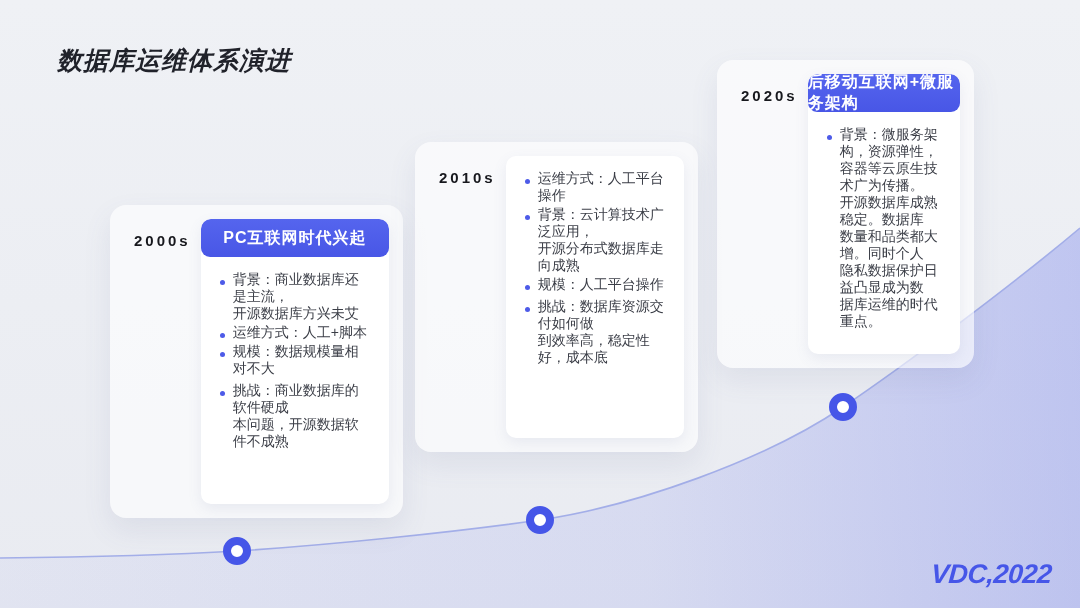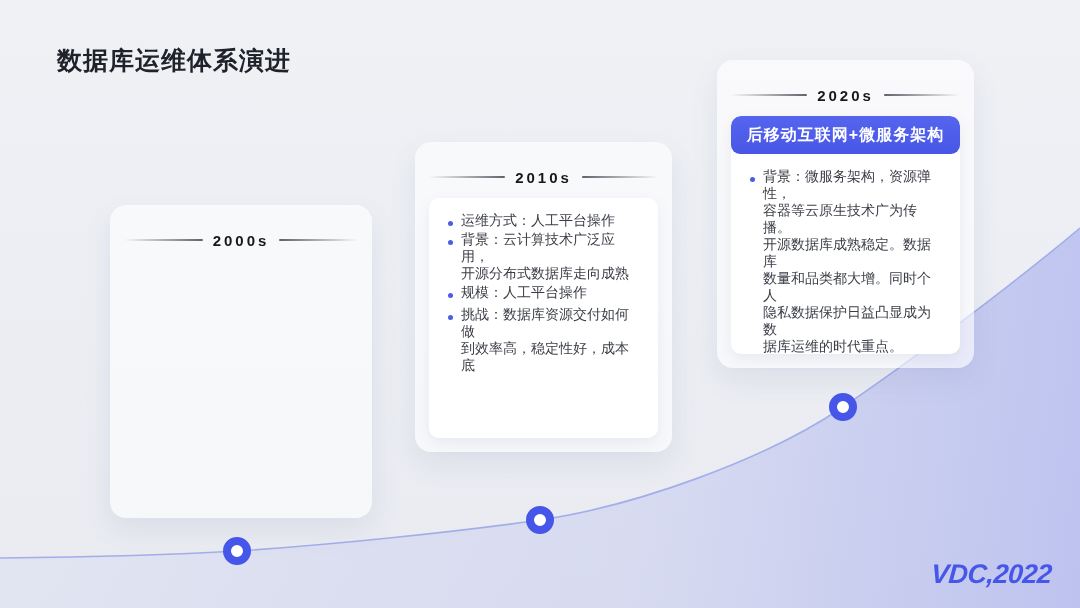--- a/index.html
+++ b/index.html
@@ -6,32 +6,32 @@
   body{
     width:1080px;height:608px;position:relative;overflow:hidden;
     font-family:"Liberation Sans",sans-serif;
     background:linear-gradient(180deg,#eff1f5 0%,#e9ebf1 100%);
   }
   
   .curve-layer{position:absolute;inset:0;z-index:0;}
   
   .slide-title{
     position:absolute;left:57px;top:44px;z-index:2;
-    font-size:25px;font-weight:800;color:#20222a;letter-spacing:1px;
+    font-size:25px;font-weight:800;color:#20222a;letter-spacing:1px;font-style:italic;
   }
   
   .card{
     position:absolute;z-index:1;
     background:rgba(255,255,255,0.62);
     border-radius:16px;
     box-shadow:0 12px 28px rgba(90,100,150,0.10);
-    padding:14px;display:flex;flex-direction:column;box-sizing:border-box;
+    padding:14px;display:flex;box-sizing:border-box;
   }
-  .card1{left:110px;top:205px;width:262px;height:313px;}
-  .card2{left:415px;top:142px;width:257px;height:310px;}
+  .card1{left:110px;top:205px;width:293px;height:313px;}
+  .card2{left:415px;top:142px;width:283px;height:310px;}
   .card3{left:717px;top:60px;width:257px;height:308px;}
   .era-row{
     height:42px;flex:0 0 42px;display:flex;align-items:center;justify-content:center;gap:10px;
   }
   .era-label{
     font-size:15px;font-weight:800;color:#17181d;letter-spacing:3px;white-space:nowrap;
   }
   .era-line{flex:1;height:2px;border-radius:1px;}
   .era-line.left{background:linear-gradient(90deg,rgba(58,61,72,0),rgba(58,61,72,0.8));}
   .era-line.right{background:linear-gradient(270deg,rgba(58,61,72,0),rgba(58,61,72,0.8));}
@@ -88,20 +88,31 @@
 </svg>
 
 <div class="slide-title">数据库运维体系演进</div>
 
 <div class="card card1">
   <div class="era-row">
     <span class="era-line left"></span>
     <span class="era-label">2000s</span>
     <span class="era-line right"></span>
   </div>
+  <div class="inner-card">
+    <div class="card-header">PC互联网时代兴起</div>
+    <ul class="bullet-list">
+        <li class="bullet">背景：商业数据库还是主流，
+开源数据库方兴未艾</li>
+        <li class="bullet">运维方式：人工+脚本</li>
+        <li class="bullet">规模：数据规模量相对不大</li>
+        <li class="bullet gap">挑战：商业数据库的软件硬成
+本问题，开源数据软件不成熟</li>
+      </ul>
+  </div>
 </div>
 
 <div class="card card2">
   <div class="era-row">
     <span class="era-line left"></span>
     <span class="era-label">2010s</span>
     <span class="era-line right"></span>
   </div>
   <div class="inner-card">
     <ul class="bullet-list">

